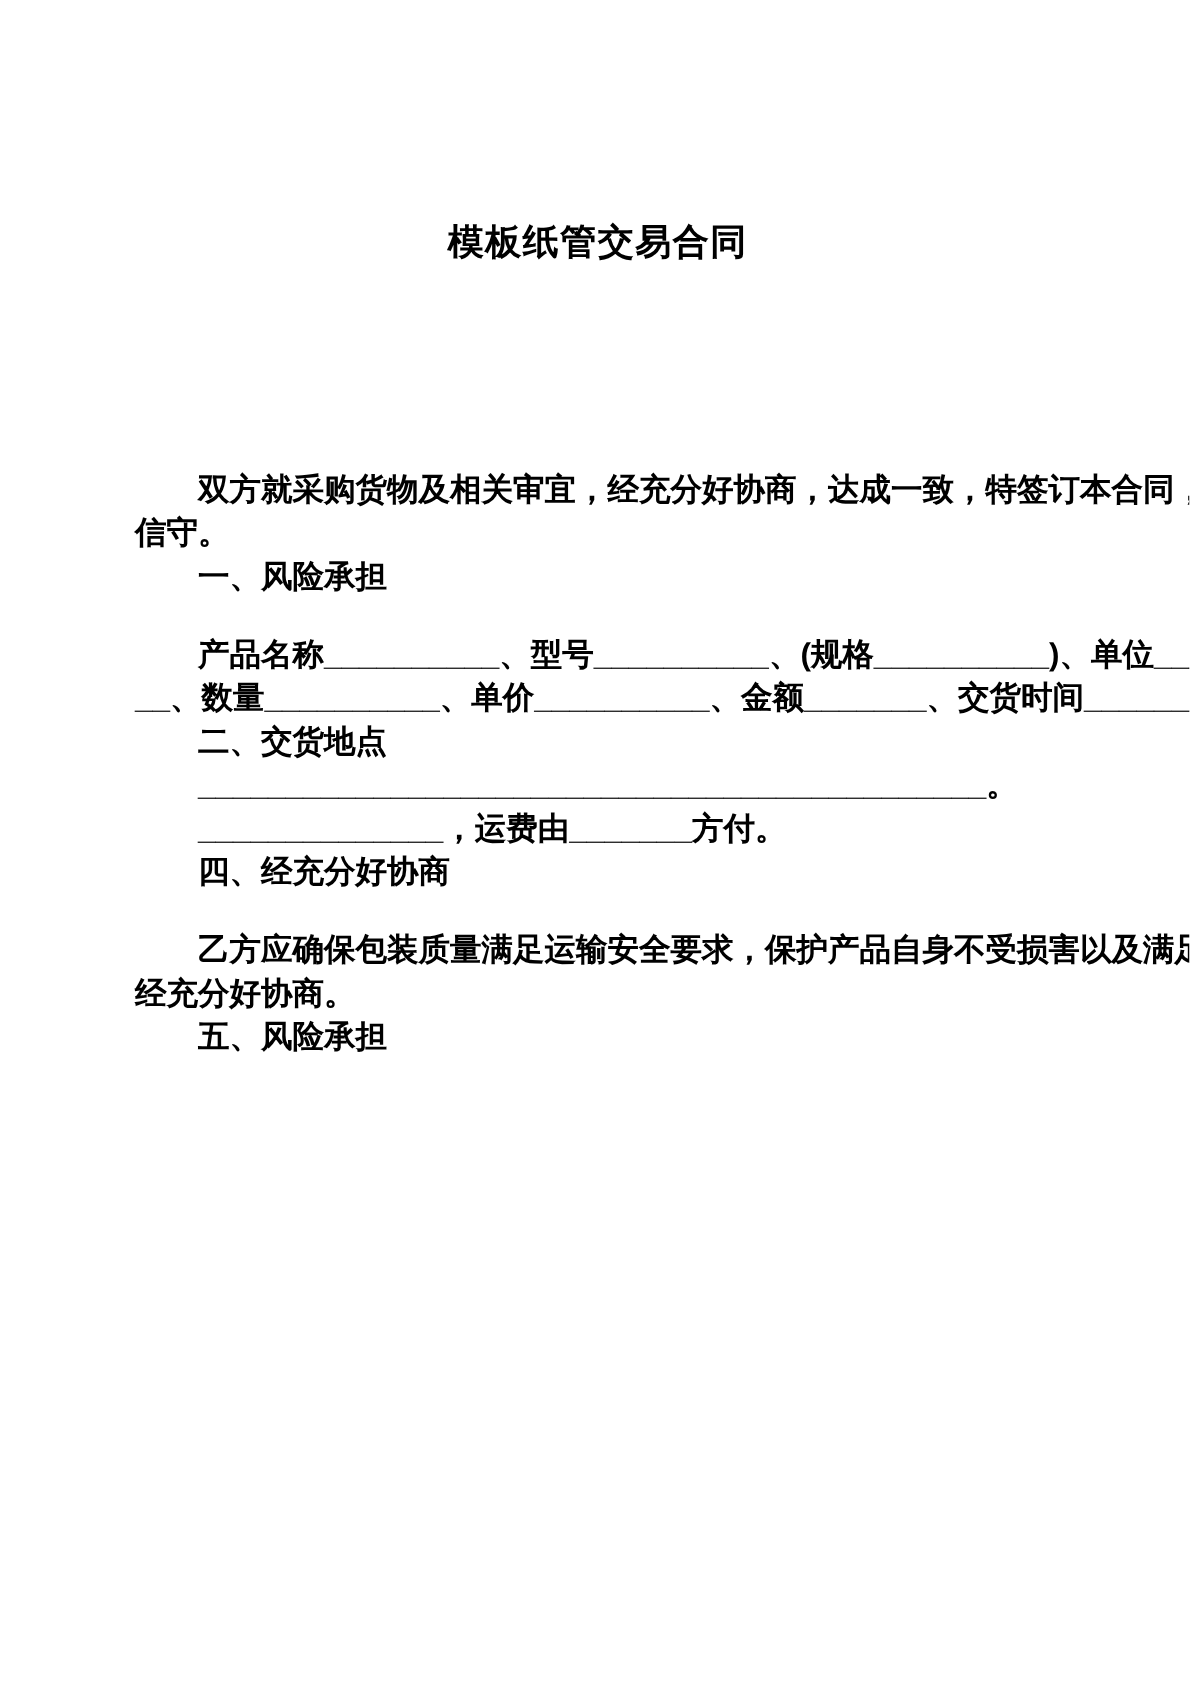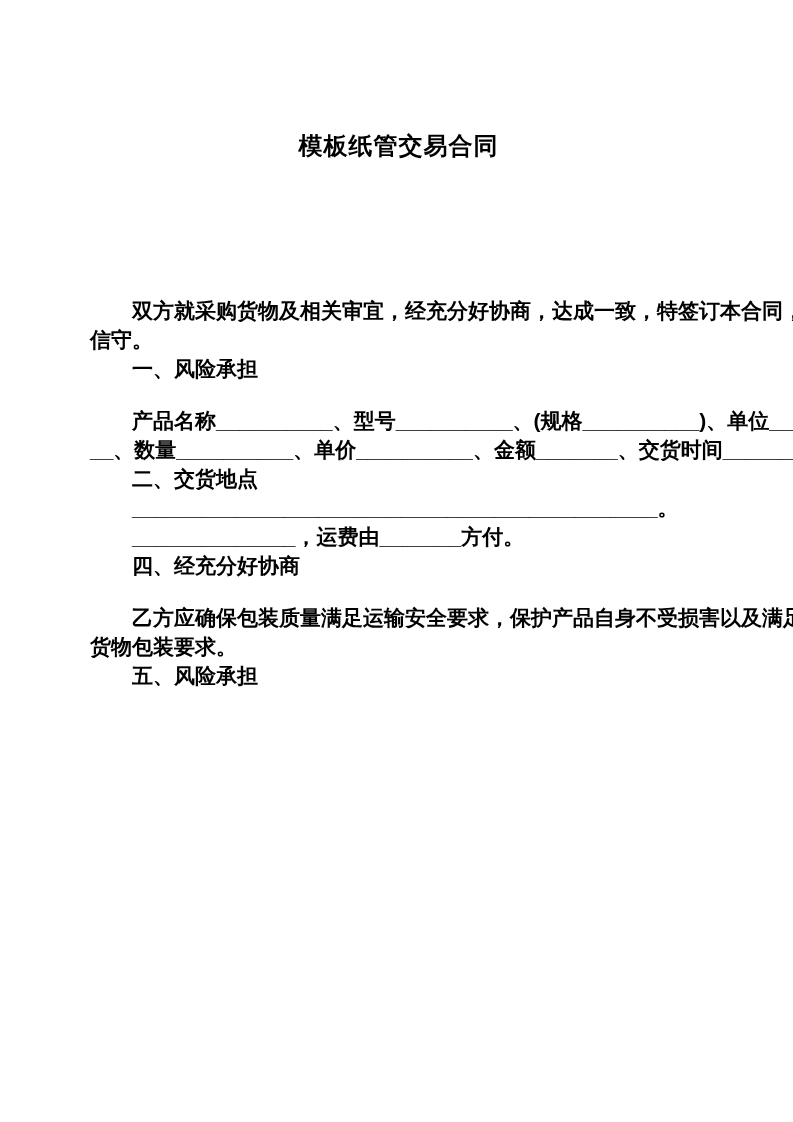--- a/index.html
+++ b/index.html
@@ -4,21 +4,21 @@
 <style>
   html, body {
     margin: 0;
     padding: 0;
     background: #ffffff;
   }
   .page {
     position: relative;
     width: 793px;
     height: 992px;
-    margin: 0 auto;
+    margin: 16px auto;
     background: #ffffff;
     color: #000000;
     box-sizing: border-box;
     padding: 130px 86px 0 90px;
     overflow: hidden;
     font-family: "Liberation Sans", "DejaVu Sans", sans-serif;
     font-weight: 700;
   }
   .title {
     margin: 0 0 134px 0;
@@ -82,20 +82,20 @@
 
   <p class="line indent block">_____________________________________________。</p>
 
 
   <p class="line indent block">______________，运费由_______方付。</p>
 
   <p class="line indent block">四、经充分好协商</p>
 
   <div class="block">
     <p class="line indent">乙方应确保包装质量满足运输安全要求，保护产品自身不受损害以及满足产品本</p>
-    <p class="line">货物包装要求。</p>
+    <p class="line">经充分好协商。</p>
   </div>
 
   <p class="line indent block">五、风险承担</p>
 
   <div class="page-number">1</div>
 
 </div>
 
 </body></html>

